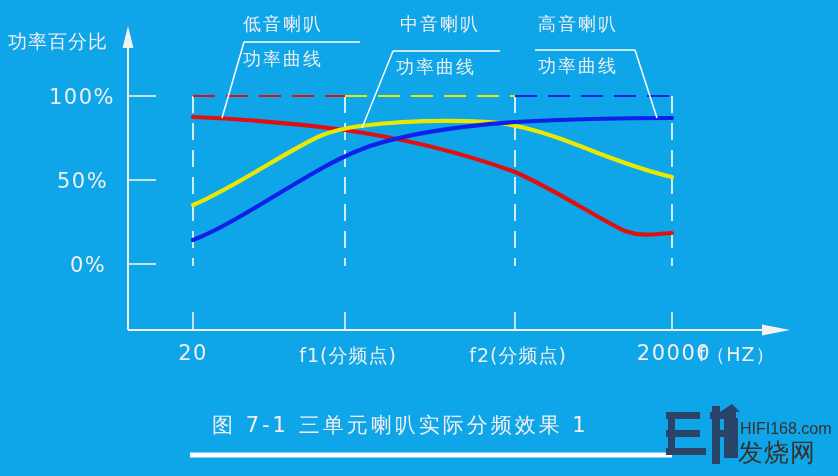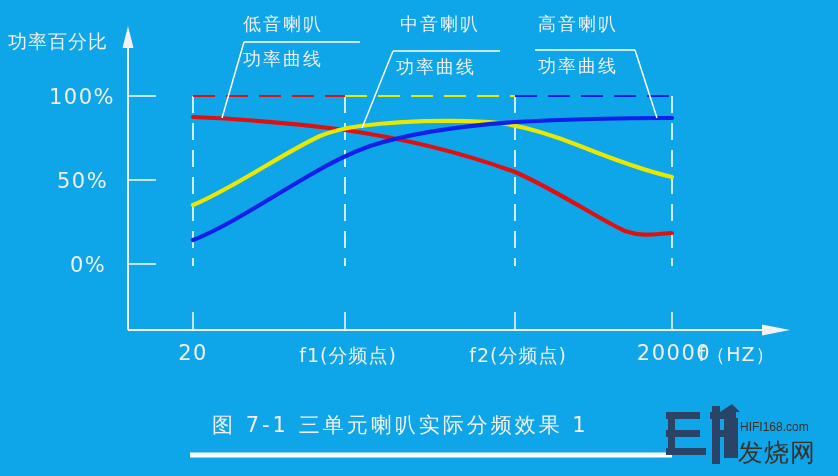--- a/index.html
+++ b/index.html
@@ -66,21 +66,21 @@
     font-size: 25px;
     color: #3a3028;
     font-family: Liberation Sans, sans-serif;
     letter-spacing: 1px;
     white-space: nowrap;
   }
   #watermark .wm-en {
     position: absolute;
     left: 88px;
     top: 24px;
-    font-size: 12px;
+    font-size: 16px;
     color: #3a3028;
     font-family: "Liberation Sans", sans-serif;
     letter-spacing: 0px;
     white-space: nowrap;
   }
 </style>
 </head>
 <body>
 
 <div id="stage">

